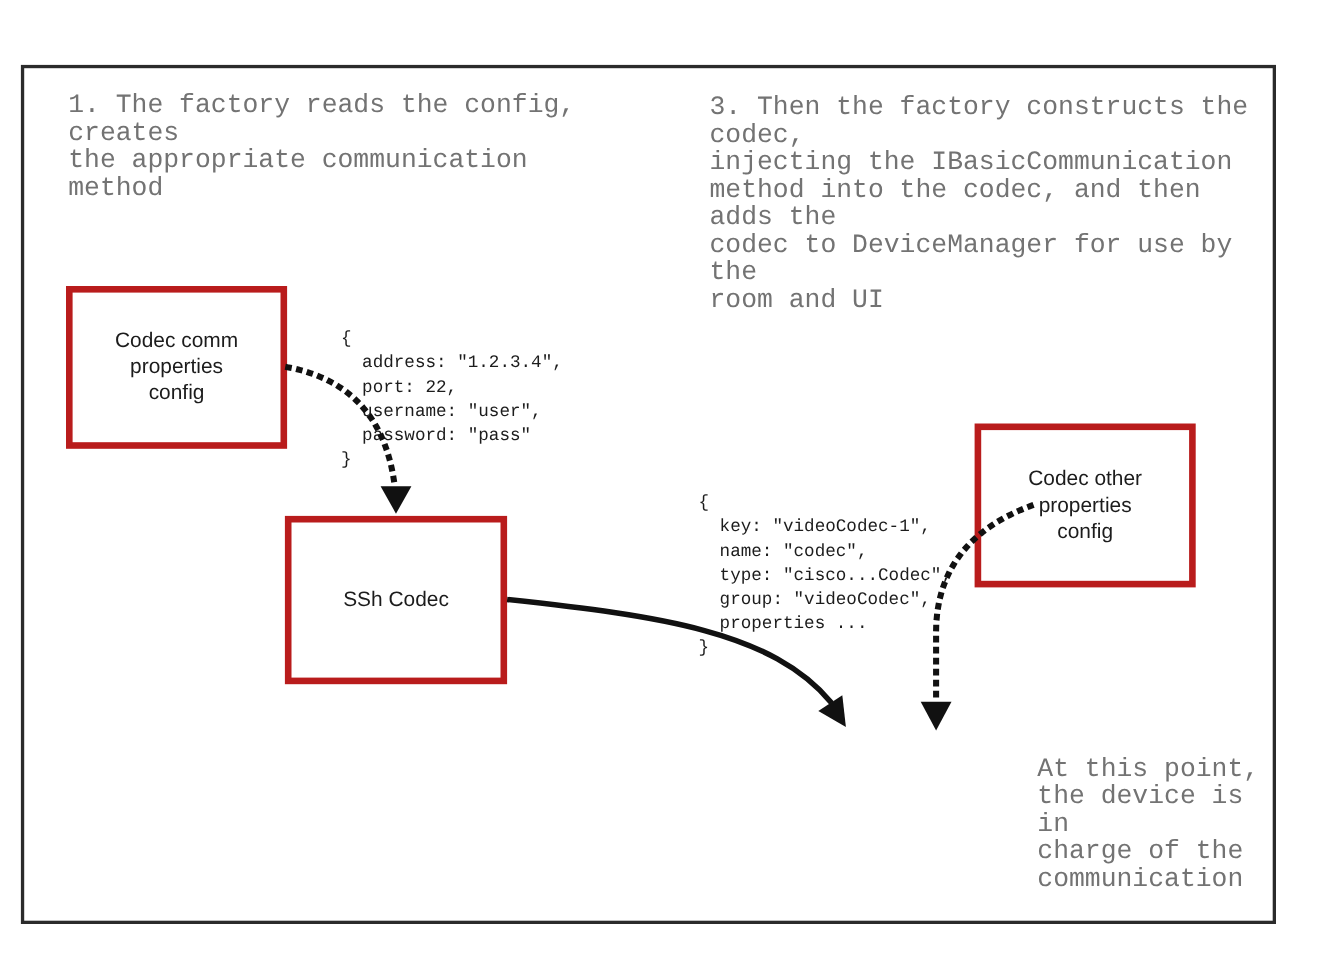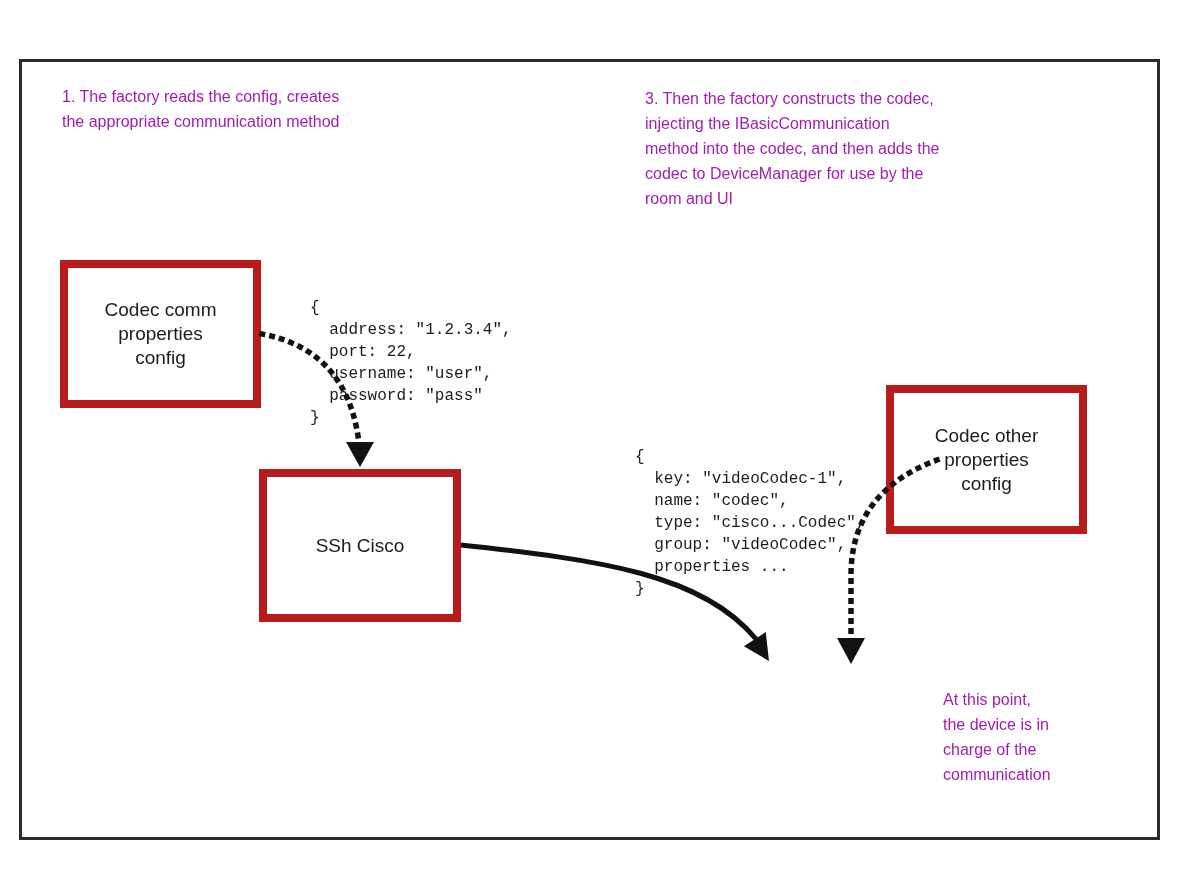--- a/index.html
+++ b/index.html
@@ -21,31 +21,32 @@
     left: 19px;
     top: 59px;
     width: 1141px;
     height: 781px;
     border: 3px solid #2b2b2b;
     box-sizing: border-box;
     background: #ffffff;
   }
   .note {
     position: absolute;
-    font-size: 16px;
+    font-size: 24px;
     line-height: 25px;
     white-space: pre-line;
-    color: #a21caf;
+    color: #737373;
+    font-family: Liberation Mono, monospace;
   }
   .note1 { left: 62px;  top: 84px;  width: 470px; }
   .note2 { left: 645px; top: 86px;  width: 490px; }
   .note3 { left: 943px; top: 687px; width: 210px; }
   .dbox {
     position: absolute;
-    border: 8px solid #b91c1c;
+    border: 6px solid #b91c1c;
     box-sizing: border-box;
     background: #ffffff;
     display: flex;
     align-items: center;
     justify-content: center;
     text-align: center;
     font-size: 19px;
     line-height: 24px;
     white-space: pre-line;
     color: #1c1c1c;
@@ -104,21 +105,21 @@
 charge of the
 communication</div>
 
   <div class="dbox box-codec-comm">
     <span>Codec comm
 properties
 config</span>
   </div>
 
   <div class="dbox box-ssh-client">
-    <span>SSh Cisco</span>
+    <span>SSh Codec</span>
   </div>
 
   <div class="dbox box-codec-other">
     <span>Codec other
 properties
 config</span>
   </div>
 
 
   <pre class="code code1">{

